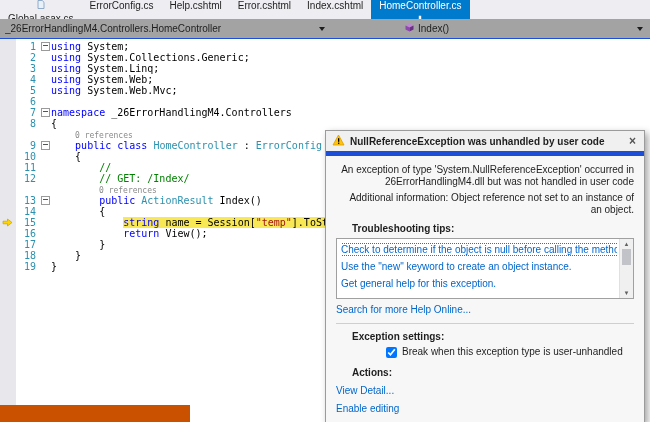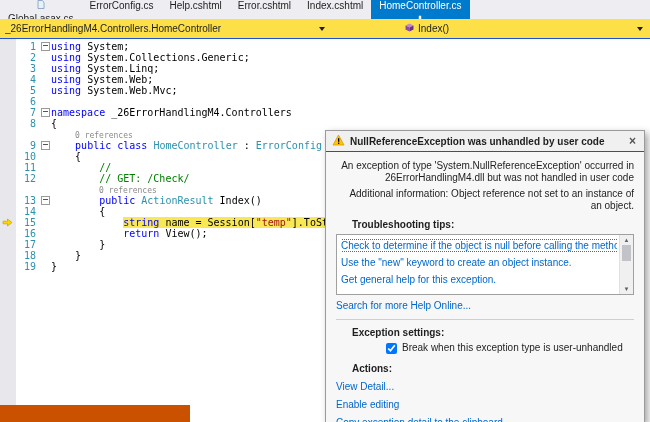--- a/index.html
+++ b/index.html
@@ -7,21 +7,21 @@
        font-family:"Liberation Sans",sans-serif;-webkit-font-smoothing:antialiased;}
 
   
   .tab-bar{position:absolute;top:0;left:0;right:0;height:19px;background:#EEEEF2;
            display:flex;align-items:stretch;font-size:10px;color:#1E1E1E;}
   .tab{display:flex;align-items:center;padding:0 8px;gap:4px;cursor:default;white-space:nowrap;flex-direction:column;}
   .tab.active{background:#007ACC;color:#fff;}
   .tab .ticon{display:flex;align-items:center;}
 
   
-  .nav-bar{position:absolute;top:19px;left:0;right:0;height:19px;background:#fde047;
+  .nav-bar{position:absolute;top:19px;left:0;right:0;height:19px;background:#a3a3a3;
            border-bottom:2px solid #1d4ed8;font-size:10px;color:#1E1E1E;display:flex;}
   .nav-combo{position:relative;display:flex;align-items:center;gap:4px;}
   #typeCombo{width:330px;padding-left:5px;}
   #memberCombo{flex:1;padding-left:70px;}
   .nav-text{white-space:nowrap;overflow:hidden;}
   .caret{width:0;height:0;border-left:3.5px solid transparent;border-right:3.5px solid transparent;
          border-top:4px solid #1E1E1E;position:absolute;top:8px;}
   #typeCombo .caret{right:10px;}
   #memberCombo .caret{right:7px;}
 
@@ -45,21 +45,21 @@
           margin-left:2px;vertical-align:middle;}
 
   
   .status-bar{position:absolute;left:0;bottom:0;width:190px;height:17px;background:#CA5100;z-index:5;}
 
   
   .popup{position:absolute;left:325px;top:130px;width:318px;height:291px;background:#F7F7F7;
          border:1px solid #9B9B9B;box-shadow:3px 3px 7px rgba(0,0,0,.35);z-index:10;
          font-size:10px;color:#1E1E1E;overflow:hidden;}
   .popup-header{height:20px;display:flex;align-items:center;padding:0 6px;gap:5px;
-                background:#F0F0F0;border-bottom:1px solid #1d4ed8;font-weight:bold;}
+                background:#F0F0F0;border-bottom:5px solid #1d4ed8;font-weight:bold;}
   .popup-title{flex:1;white-space:nowrap;overflow:hidden;}
   .popup-close{font-size:12px;color:#555;cursor:pointer;padding:0 2px;line-height:12px;}
   .popup-body{padding:5px 10px 0 10px;line-height:12px;}
   .msg{margin:3px 0 4px 0;text-align:right;}
   .section-label{font-weight:bold;margin:7px 0 3px 16px;}
   .tips-box{border:1px solid #A0A0A0;background:#fff;height:55px;position:relative;
             padding:2px 16px 2px 4px;margin-top:2px;overflow:hidden;}
   .tip-link{color:#0066CC;line-height:17px;white-space:nowrap;overflow:hidden;cursor:pointer;}
   .tip-link.focused span{outline:1px dotted #666;}
   .scrollbar{position:absolute;right:0;top:0;bottom:0;width:13px;background:#F0F0F0;
@@ -136,21 +136,21 @@
       <div class="crow"><span class="m"></span><span class="ln">3</span><span class="ol"></span><span class="codeC"><span class="k">using</span><span class="p"> System.Linq;</span></span></div>
       <div class="crow"><span class="m"></span><span class="ln">4</span><span class="ol"></span><span class="codeC"><span class="k">using</span><span class="p"> System.Web;</span></span></div>
       <div class="crow"><span class="m"></span><span class="ln">5</span><span class="ol"></span><span class="codeC"><span class="k">using</span><span class="p"> System.Web.Mvc;</span></span></div>
       <div class="crow"><span class="m"></span><span class="ln">6</span><span class="ol"></span><span class="codeC"></span></div>
       <div class="crow"><span class="m"></span><span class="ln">7</span><span class="ol"><span class="obox"></span></span><span class="codeC"><span class="k">namespace</span><span class="p"> _26ErrorHandlingM4.Controllers</span></span></div>
       <div class="crow"><span class="m"></span><span class="ln">8</span><span class="ol"></span><span class="codeC"><span class="p">{</span></span></div>
       <div class="crow"><span class="m"></span><span class="ln"></span><span class="ol"></span><span class="codeC"><span class="codelens" style="padding-left:24px">0 references</span></span></div>
       <div class="crow"><span class="m"></span><span class="ln">9</span><span class="ol"><span class="obox"></span></span><span class="codeC"><span class="p">    </span><span class="k">public</span><span class="p"> </span><span class="k">class</span><span class="p"> </span><span class="ty">HomeController</span><span class="p"> : </span><span class="ty">ErrorConfig</span></span></div>
       <div class="crow"><span class="m"></span><span class="ln">10</span><span class="ol"></span><span class="codeC"><span class="p">    {</span></span></div>
       <div class="crow"><span class="m"></span><span class="ln">11</span><span class="ol"></span><span class="codeC"><span class="cm">        //</span></span></div>
-      <div class="crow"><span class="m"></span><span class="ln">12</span><span class="ol"></span><span class="codeC"><span class="cm">        // GET: /Check/</span></span></div>
+      <div class="crow"><span class="m"></span><span class="ln">12</span><span class="ol"></span><span class="codeC"><span class="cm">        // GET: /Index/</span></span></div>
       <div class="crow"><span class="m"></span><span class="ln"></span><span class="ol"></span><span class="codeC"><span class="codelens" style="padding-left:48px">0 references</span></span></div>
       <div class="crow"><span class="m"></span><span class="ln">13</span><span class="ol"><span class="obox"></span></span><span class="codeC"><span class="p">        </span><span class="k">public</span><span class="p"> </span><span class="ty">ActionResult</span><span class="p"> Index()</span></span></div>
       <div class="crow"><span class="m"></span><span class="ln">14</span><span class="ol"></span><span class="codeC"><span class="p">        {</span></span></div>
       <div class="crow"><span class="m"><svg width="11" height="9" viewBox="0 0 11 9">
             <path d="M1 3.2h4.5V1l4.5 3.5-4.5 3.5V5.8H1z" fill="#FFD400" stroke="#C8A000" stroke-width="0.7"></path>
           </svg></span><span class="ln">15</span><span class="ol"></span><span class="codeC"><span class="p">            </span><span class="k hl">string</span><span class="p hl"> name = Session[</span><span class="s hl">"temp"</span><span class="p hl">].ToString();</span><span class="marker"></span></span></div>
       <div class="crow"><span class="m"></span><span class="ln">16</span><span class="ol"></span><span class="codeC"><span class="p">            </span><span class="k">return</span><span class="p"> View();</span></span></div>
       <div class="crow"><span class="m"></span><span class="ln">17</span><span class="ol"></span><span class="codeC"><span class="p">        }</span></span></div>
       <div class="crow"><span class="m"></span><span class="ln">18</span><span class="ol"></span><span class="codeC"><span class="p">    }</span></span></div>
       <div class="crow"><span class="m"></span><span class="ln">19</span><span class="ol"></span><span class="codeC"><span class="p">}</span></span></div>

